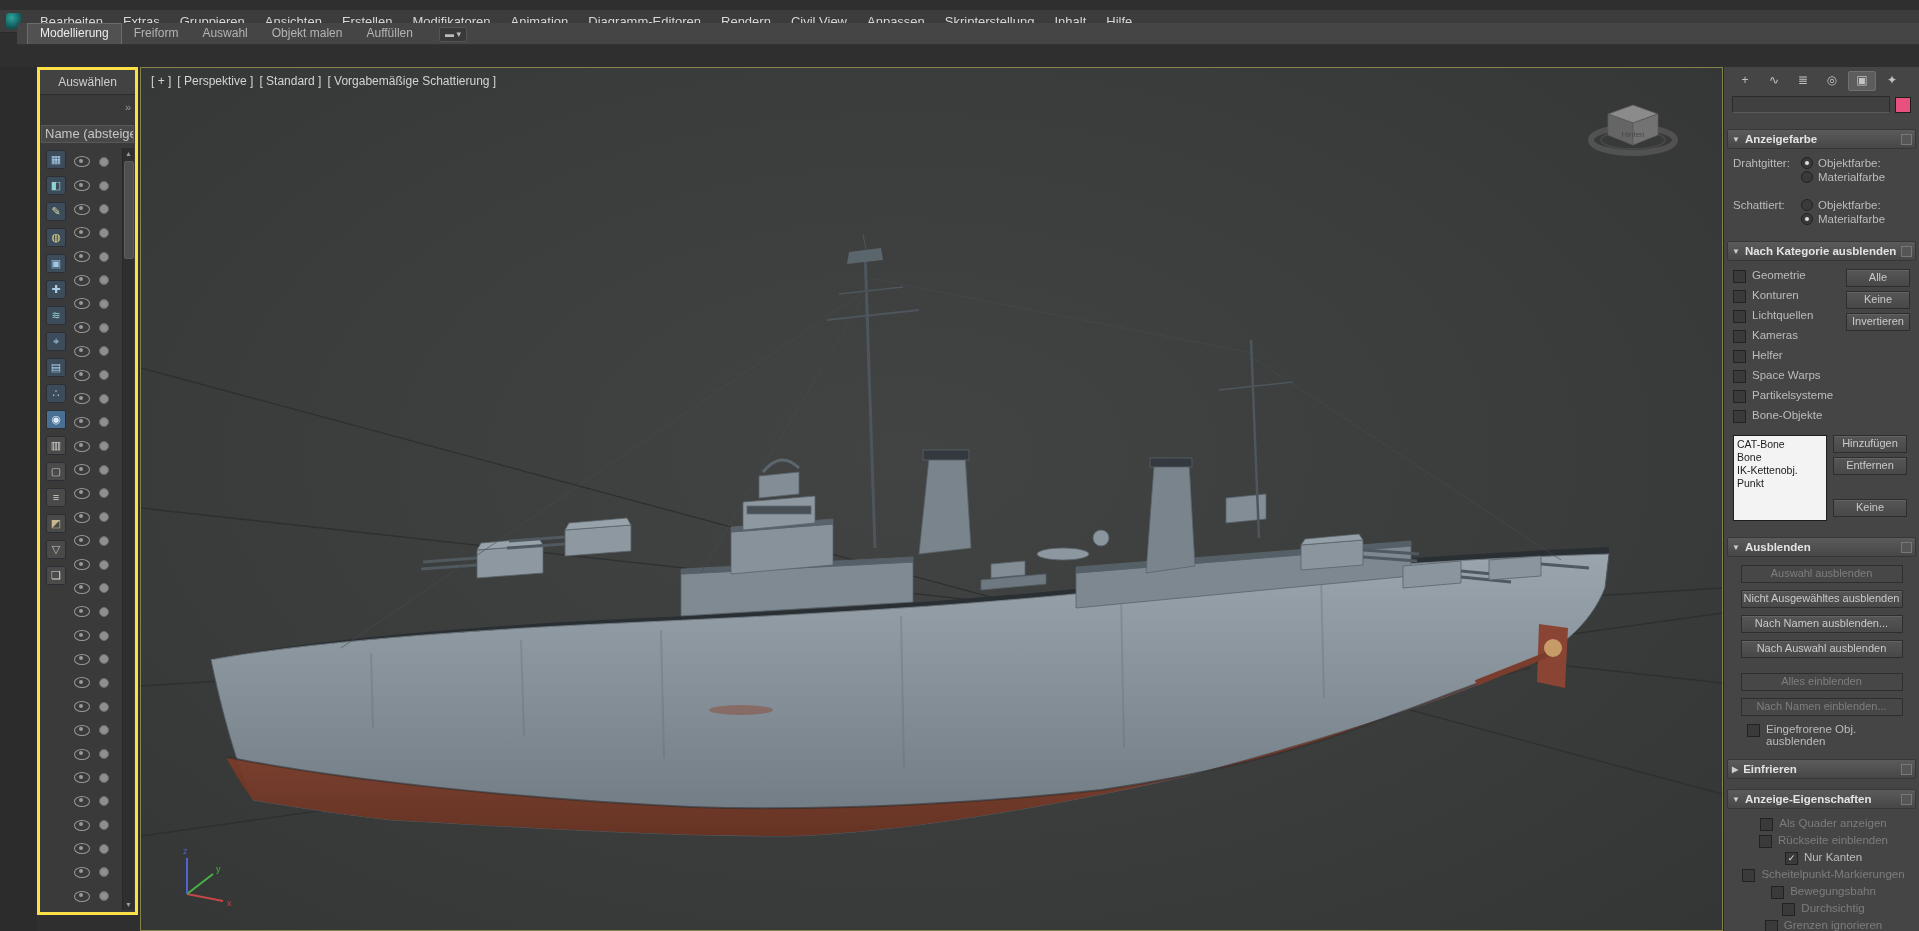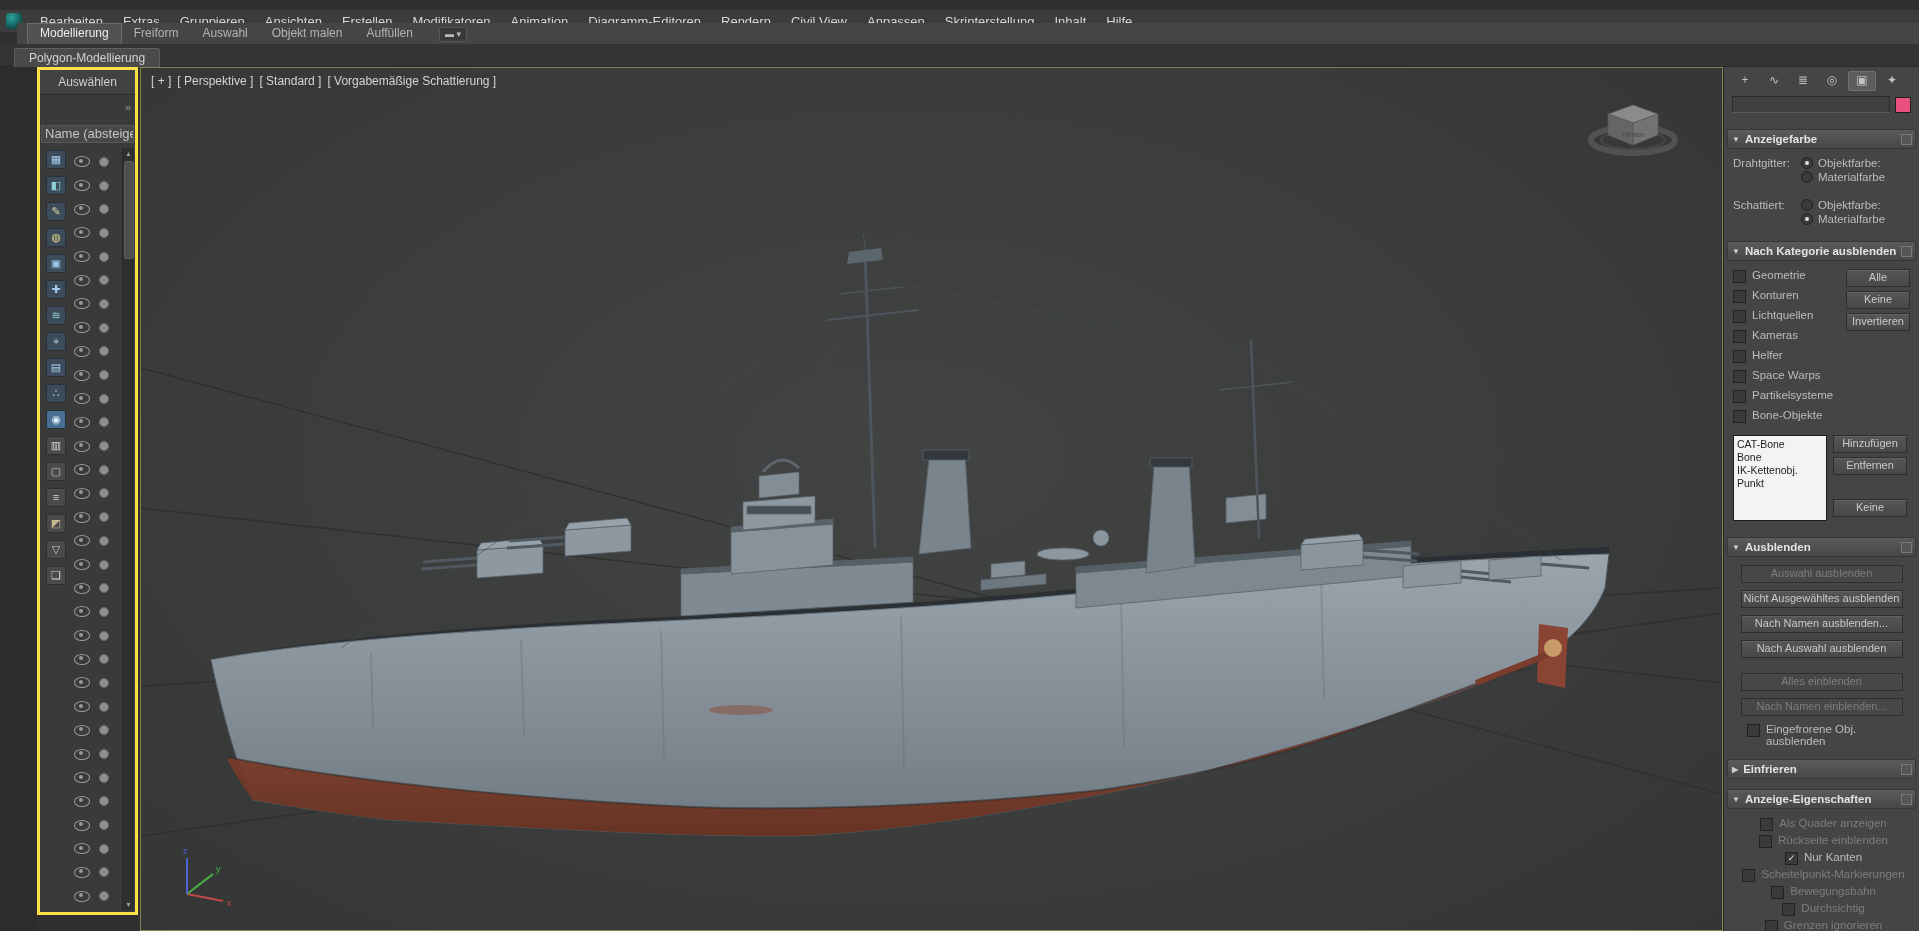--- a/index.html
+++ b/index.html
@@ -139,23 +139,20 @@
     <div id="ribbon-tabs-items" style="display:flex;">
         <div class="rtab active">Modellierung</div>
         <div class="rtab">Freiform</div>
         <div class="rtab">Auswahl</div>
         <div class="rtab">Objekt malen</div>
         <div class="rtab">Auffüllen</div>
       </div>
     <div class="ribbon-min">▬ <span>▾</span></div>
   </div>
 
-  <div class="ribbon-strip">
-    <div class="panel-tab">Polygon-Modellierung</div>
-  </div>
 
   <div class="left-rail"></div>
 
   <div class="select-panel">
     <div class="sp-title">Auswählen</div>
     <div class="sp-sub">
       <span class="sp-overflow">»</span>
     </div>
     <div class="sp-colhead">
       <span>Name (absteigend)</span>

